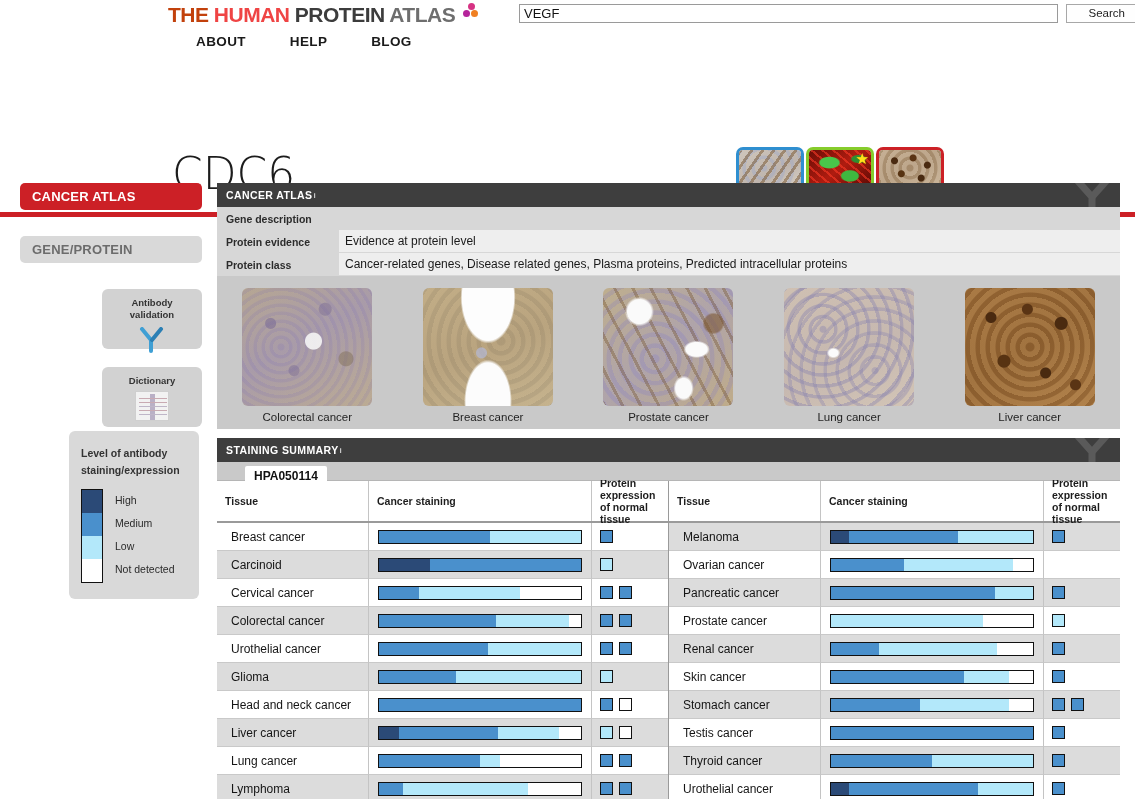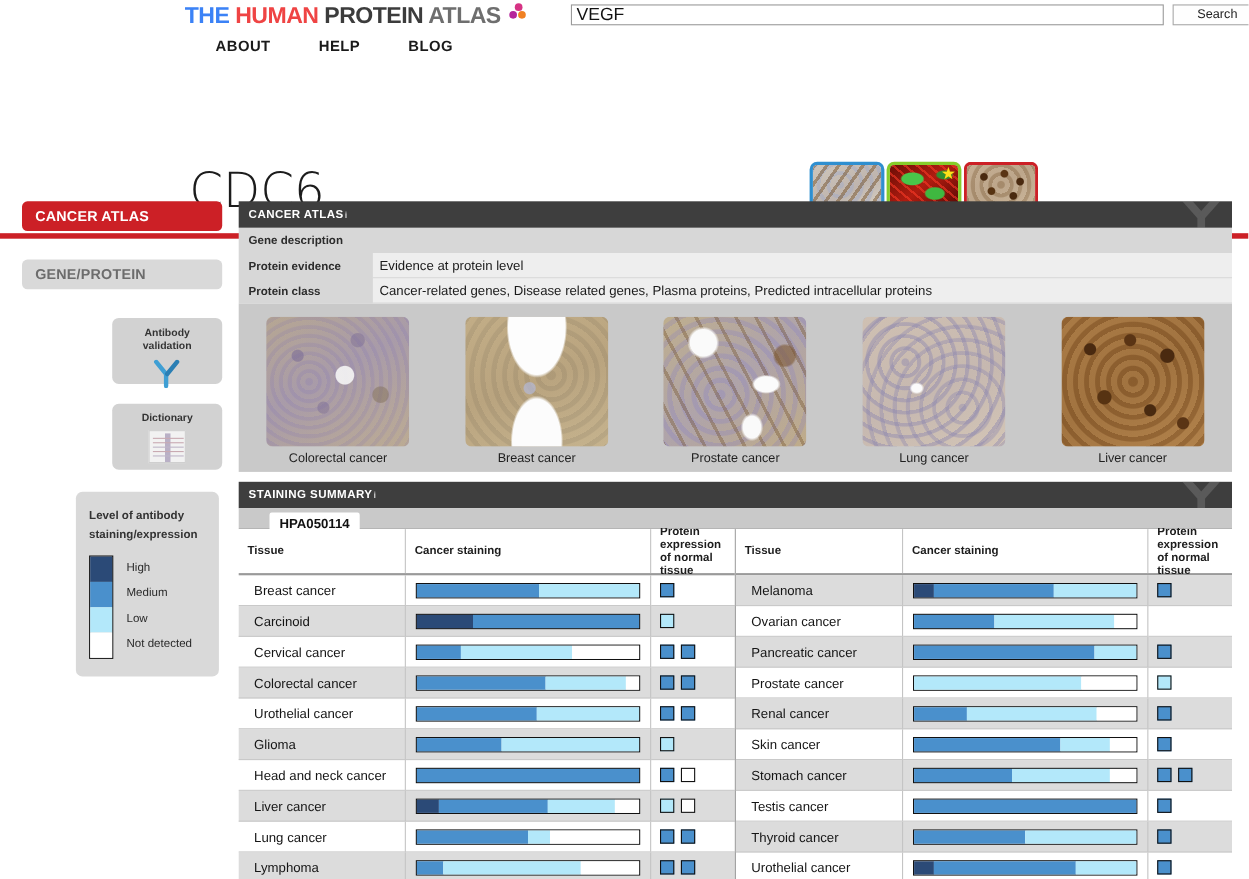--- a/index.html
+++ b/index.html
@@ -13,37 +13,37 @@
   .page { position: relative; width: 1135px; height: 799px; }
 
   
   .topbar { position: relative; height: 62px; }
   .logo {
     position: absolute; left: 168px; top: 3px;
     font-family: "Liberation Sans", sans-serif;
     font-weight: bold; font-size: 21px; letter-spacing: -0.5px;
     white-space: nowrap;
   }
-  .logo .the { color: #3b82f6; }
+  .logo .the { color: #c2410c; }
   .logo .human { color: #ef4444; }
   .logo .protein { color: #3c3c3c; }
   .logo .atlas { color: #6e6e6e; }
   .logo-dots { display: inline-block; position: relative; width: 18px; height: 16px; vertical-align: top; margin-left: 2px; }
   .logo-dots i { position: absolute; border-radius: 50%; display: block; }
   .d1 { width: 7px; height: 7px; background: #d63384; left: 5px; top: 0px; }
   .d2 { width: 7px; height: 7px; background: #b5249b; left: 0px; top: 7px; }
   .d3 { width: 7px; height: 7px; background: #f08022; left: 8px; top: 7px; }
 
   .mainnav { position: absolute; left: 196px; top: 34px; font-size: 13.5px; font-weight: bold; color: #1a1a1a; }
   .mainnav a { color: #1a1a1a; text-decoration: none; margin-right: 40px; letter-spacing: 0.4px; }
 
   .searchwrap { position: absolute; left: 519px; top: 4px; display: flex; align-items: flex-start; }
   .search-input {
     width: 547px; height: 19px; border: 1px solid #9a9a9a; background: #fff;
-    font-family: "Liberation Sans", sans-serif; font-size: 16px; color: #111;
+    font-family: "Liberation Sans", sans-serif; font-size: 13px; color: #111;
     padding: 1px 4px; outline: none;
   }
   .search-btn {
     margin-left: 8px; width: 83px; height: 19px;
     border: 1px solid #a8a8a8; background: #fefefe;
     font-family: "Liberation Sans", sans-serif; font-size: 11.5px; color: #222;
     line-height: 16px; text-align: center; cursor: pointer;
   }
   .fields-link { margin-left: 10px; font-size: 12px; color: #3a6ea5; cursor: pointer; line-height: 19px; }
 
@@ -80,21 +80,21 @@
   .side-card .cap { font-size: 9.5px; font-weight: bold; color: #333; line-height: 12px; }
   .card-ab { left: 82px; top: 106px; height: 60px; }
   .card-dict { left: 82px; top: 184px; height: 60px; }
 
   .ab-icon { margin: 6px auto 0; width: 30px; height: 26px; }
   .dict-icon { margin: 4px auto 0; width: 34px; height: 30px; background: #f2f2f2; border: 1px solid #cfcfcf; position: relative; overflow: hidden; }
   .dict-icon::before { content: ""; position: absolute; left: 14px; top: 2px; width: 5px; height: 26px; background: #b9b0c6; }
   .dict-icon::after { content: ""; position: absolute; left: 3px; top: 6px; width: 28px; height: 1px; background: #c9aab2; box-shadow: 0 4px 0 #c9aab2, 0 8px 0 #bfb6c8, 0 12px 0 #c9aab2, 0 16px 0 #bfb6c8; }
 
   .legend {
-    position: absolute; left: 49px; top: 264px; width: 130px;
+    position: absolute; left: 49px; top: 248px; width: 130px;
     background: #d9d9d9; border-radius: 6px; padding: 14px 12px 16px;
   }
   .legend .lg-title { font-size: 10.5px; font-weight: bold; color: #333; line-height: 17px; }
   .legend-body { display: flex; margin-top: 10px; }
   .legend-bar { width: 22px; border: 1.5px solid #111; }
   .legend-bar div { height: 23px; }
   .legend-labels { margin-left: 12px; }
   .legend-labels div { height: 23px; line-height: 23px; font-size: 10.5px; color: #2a2a2a; white-space: nowrap; }
 
   

